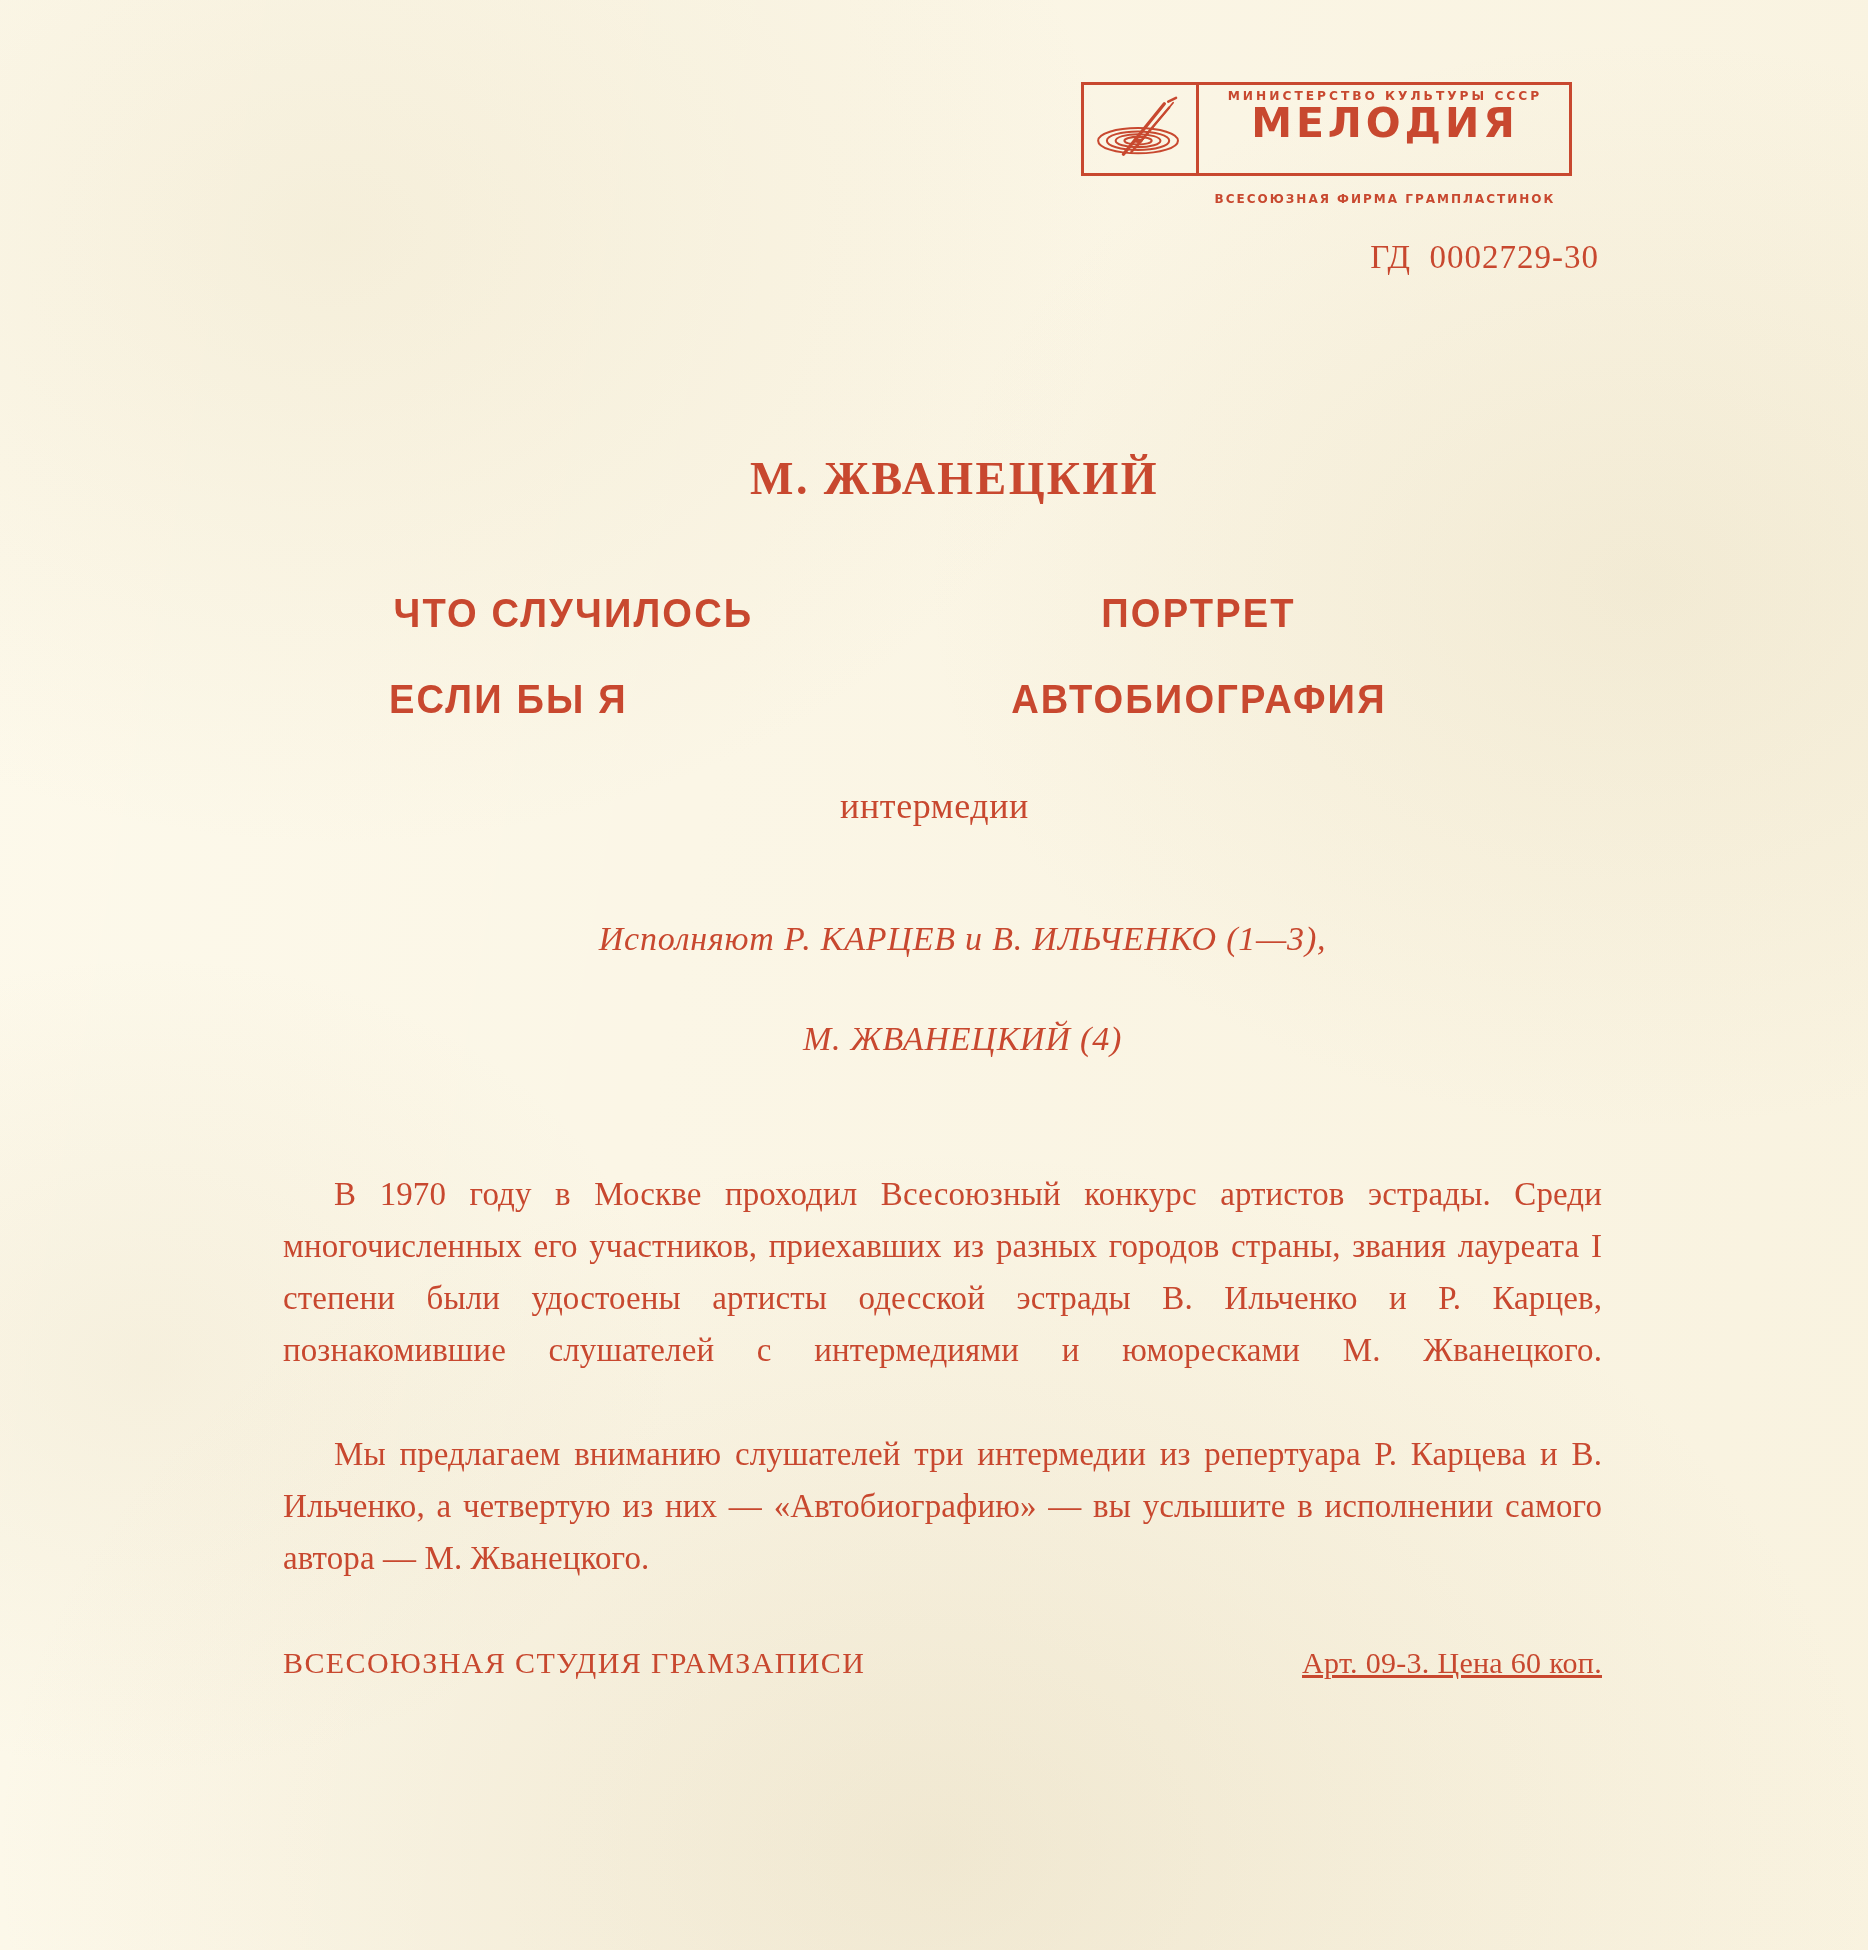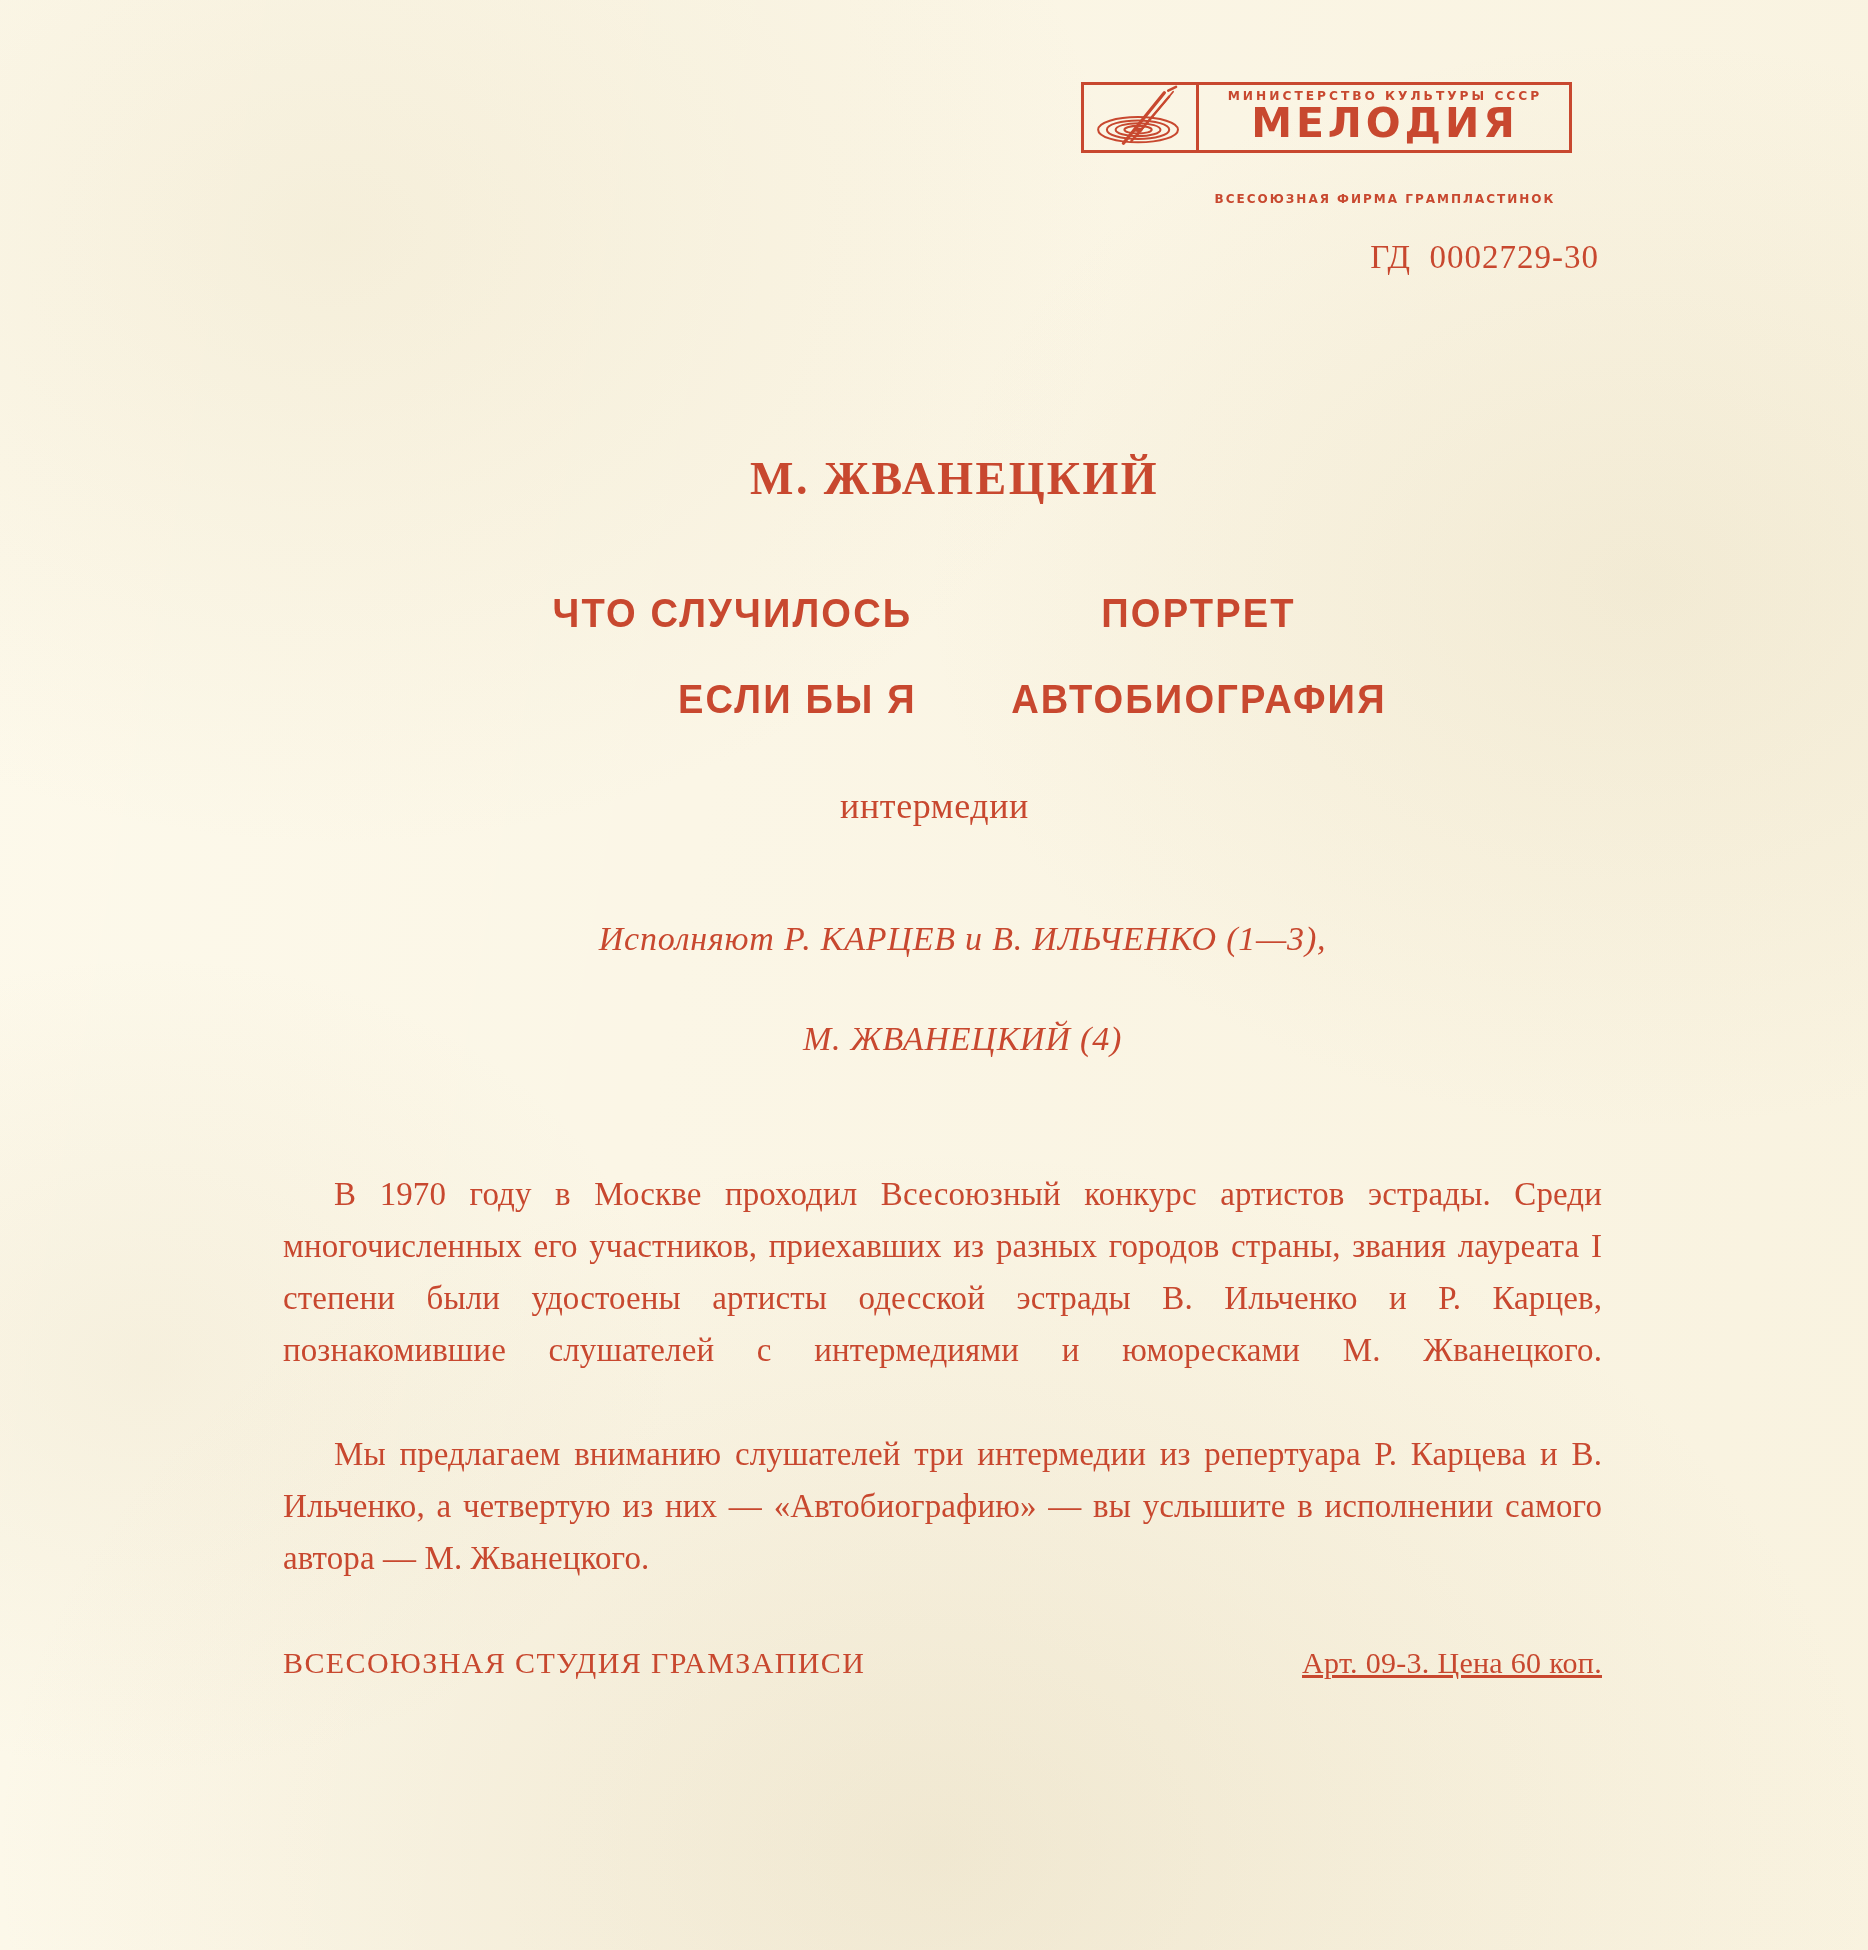--- a/index.html
+++ b/index.html
@@ -38,21 +38,21 @@
   }
 
   
   .logo-block {
     position: absolute;
     left: 1081px;
     top: 82px;
     display: flex;
     align-items: stretch;
     border: 3.9px solid #c8482f;
-    height: 71px;
+    height: 94px;
     box-sizing: border-box;
   }
 
   .logo-mark {
     width: 115px;
     border-right: 3.9px solid #c8482f;
     display: flex;
     align-items: center;
     justify-content: center;
     box-sizing: border-box;
@@ -128,21 +128,21 @@
   }
 
   .track-row {
     display: flex;
     align-items: baseline;
     margin-bottom: 39px;
   }
 
   .track-col-left {
     width: 546px;
-    text-align: right;
+    text-align: left;
   }
 
   .track-col-right {
     width: 546px;
     text-align: center;
   }
 
   .track-title {
     font-family: "Liberation Sans Narrow", "Liberation Sans", sans-serif;
     font-weight: 700;

